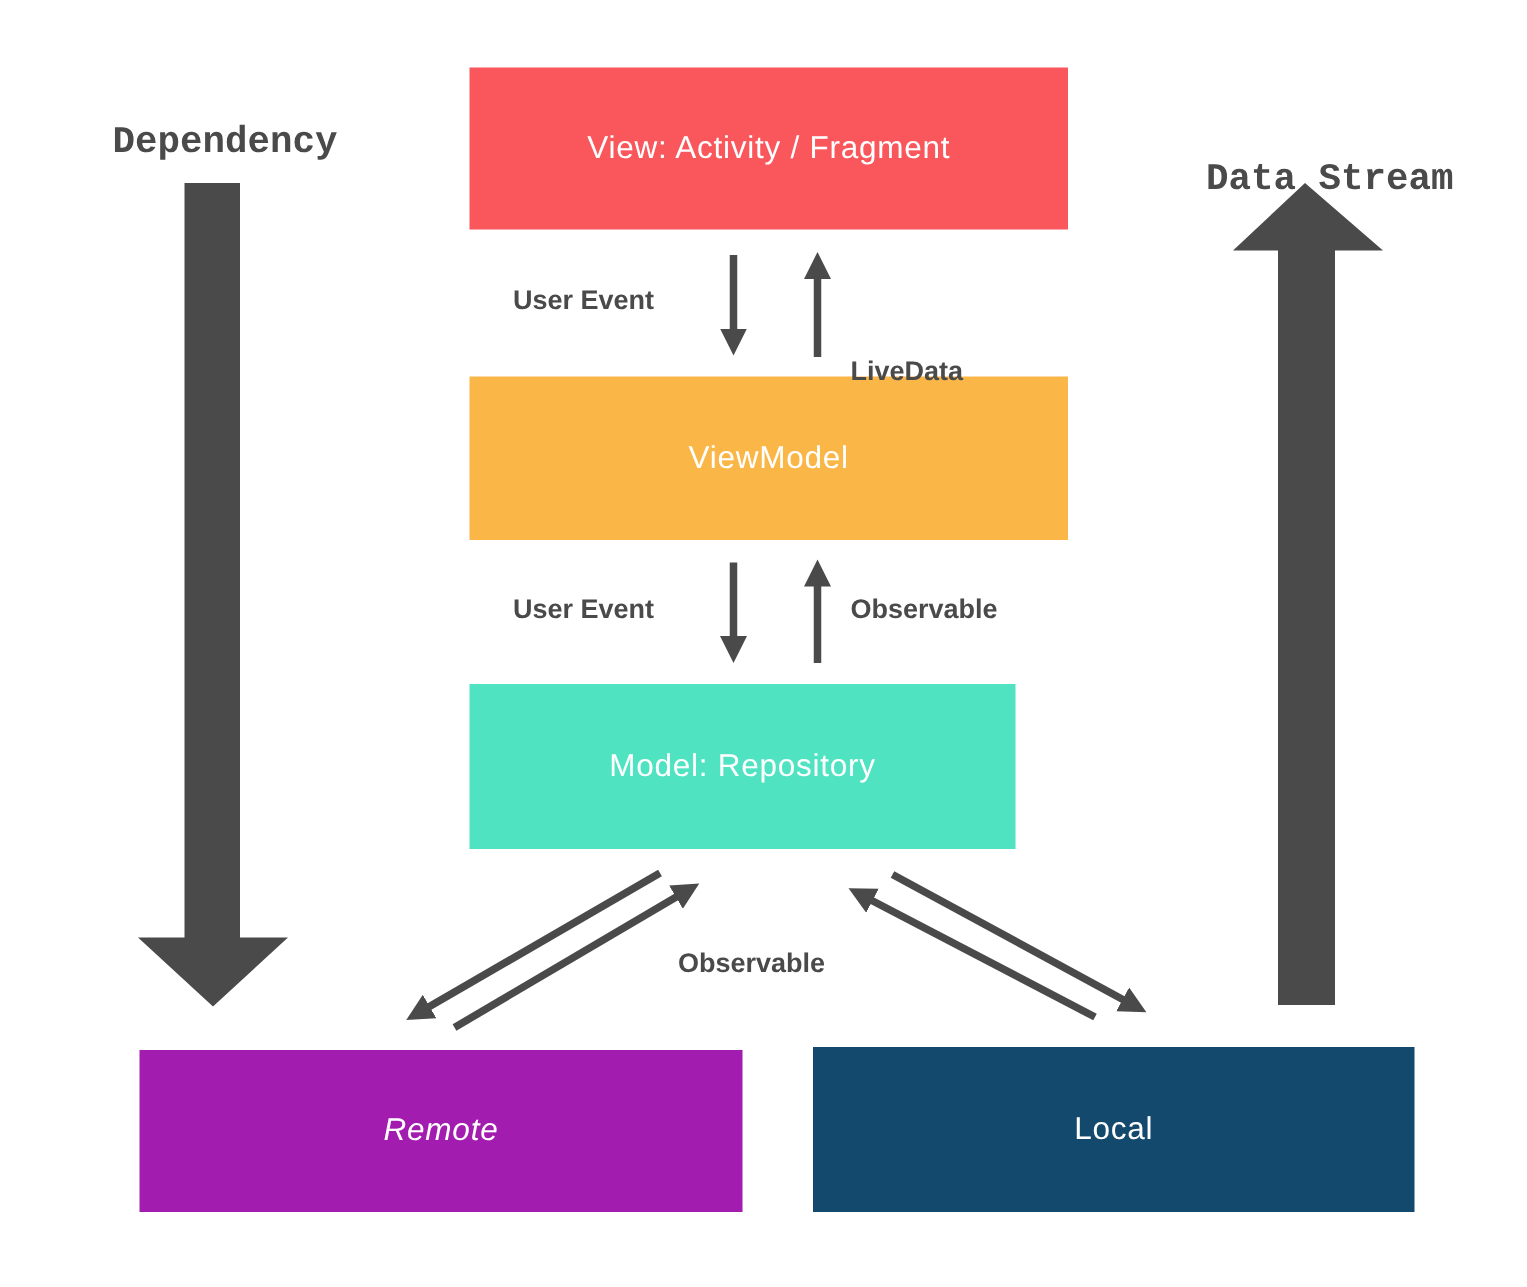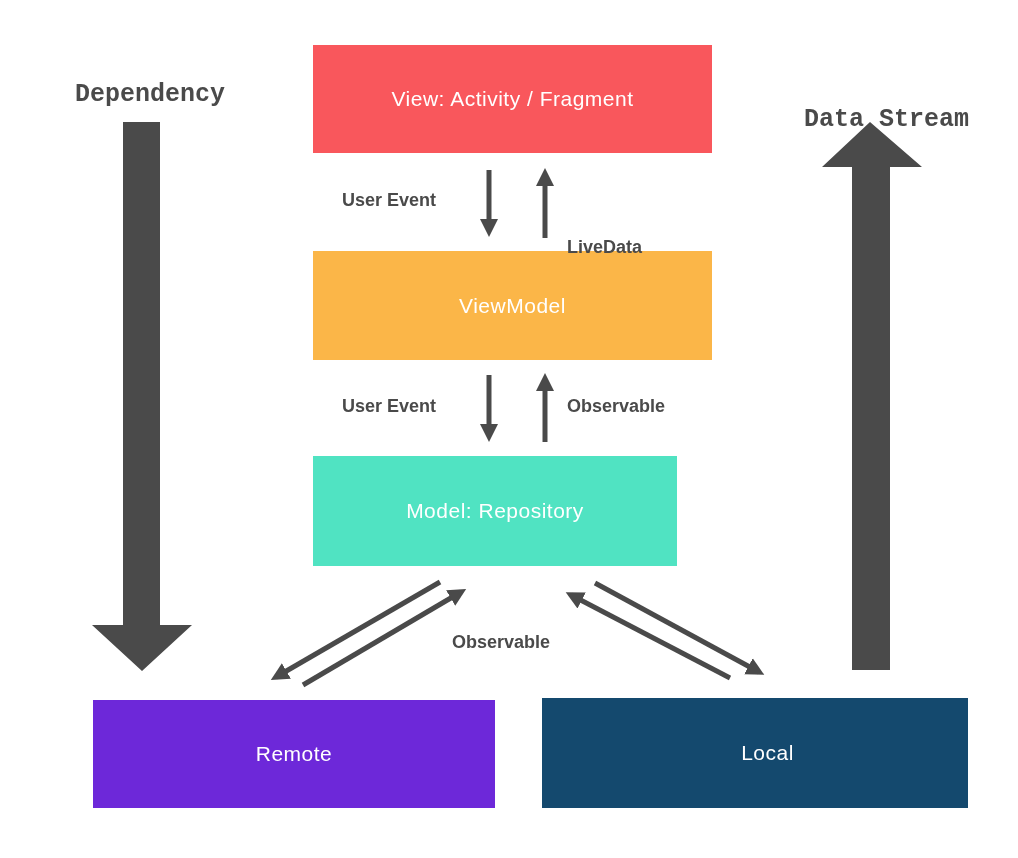--- a/index.html
+++ b/index.html
@@ -34,21 +34,21 @@
     color:var(--boxtext);
     font-size:21px;
     font-weight:400;
     letter-spacing:0.5px;
     white-space:nowrap;
   }
   .box-view     {left:313px; top:45px;  width:399px; height:108px;}
   .box-viewmodel{left:313px; top:251px; width:399px; height:109px;}
   .box-model    {left:313px; top:456px; width:364px; height:110px;}
   .box-remote   {left:93px;  top:700px; width:402px; height:108px;}
-  .box-local    {left:542px; top:698px; width:401px; height:110px;padding-left:25px;}
+  .box-local    {left:542px; top:698px; width:401px; height:110px;}
   .lbl{
     position:absolute;
     color:var(--label);
     font-weight:700;
     font-size:18px;
     white-space:nowrap;
   }
   .lbl-side{font-size:25px;font-family:Liberation Mono, monospace;}
   .lbl-dependency {left:75px;  top:80px;}
   .lbl-datastream {left:804px; top:81px;margin-top:24px;}
@@ -95,21 +95,21 @@
   </div>
 
   <div class="box box-viewmodel" style="background-color: rgb(251, 182, 72);">
     <span>ViewModel</span>
   </div>
 
   <div class="box box-model" style="background-color: rgb(80, 227, 194);">
     <span>Model: Repository</span>
   </div>
 
-  <div class="box box-remote" style="background-color: #6d28d9;">
+  <div class="box box-remote" style="background-color: #a21caf; font-style: italic;">
     <span>Remote</span>
   </div>
 
   <div class="box box-local" style="background-color: rgb(20, 73, 110);">
     <span>Local</span>
   </div>
 
   <span class="lbl lbl-userevent1">User Event</span>
   <span class="lbl lbl-livedata">LiveData</span>
   <span class="lbl lbl-userevent2">User Event</span>

